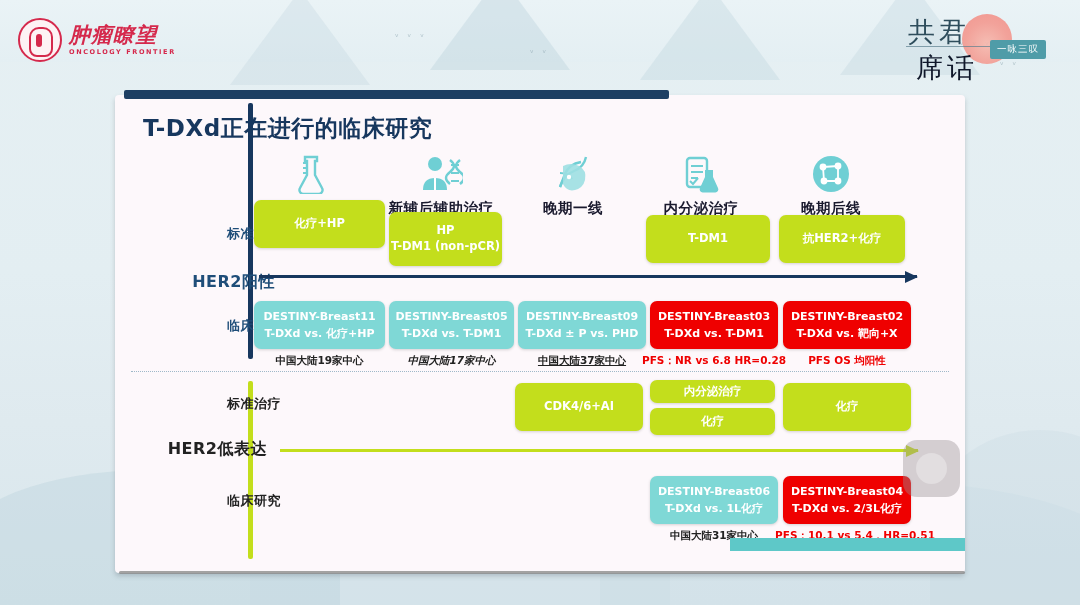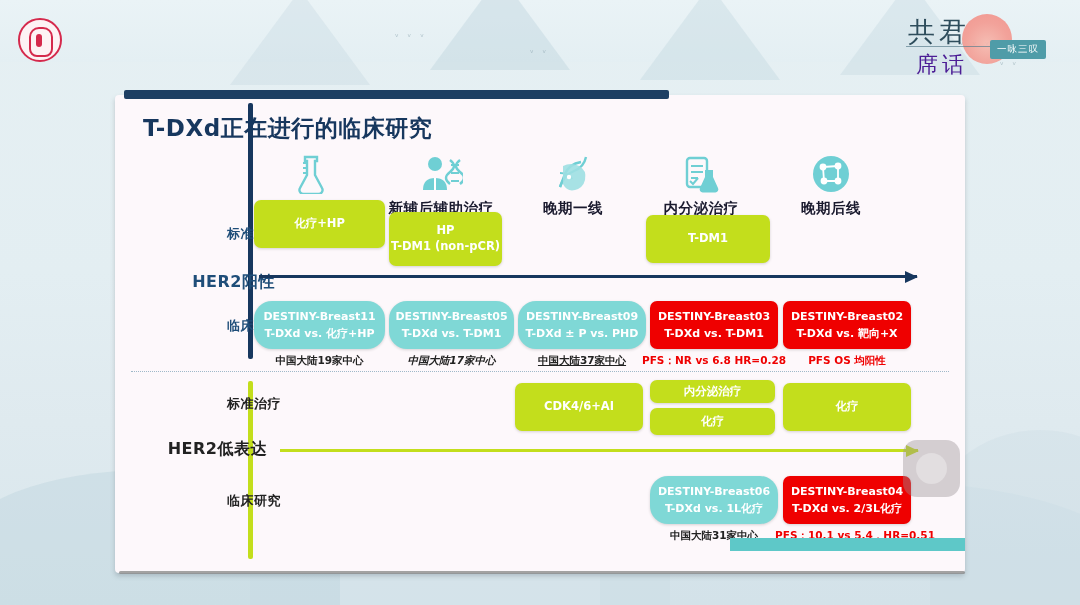--- a/index.html
+++ b/index.html
@@ -20,21 +20,21 @@
   .brand-seal{width:40px;height:40px;border-radius:50%;border:2px solid #d5294c;position:relative;background:#fdf2f4;}
   .brand-seal:before{content:"";position:absolute;left:9px;top:7px;width:20px;height:26px;border:2px solid #d5294c;border-radius:10px 10px 8px 8px;}
   .brand-seal:after{content:"";position:absolute;left:16px;top:14px;width:6px;height:13px;background:#d5294c;border-radius:3px;}
   .brand-text{display:flex;flex-direction:column;line-height:1;}
   .brand-cn{font-size:21px;font-weight:bold;color:#d5294c;font-style:italic;letter-spacing:1px;}
   .brand-en{font-size:6.5px;font-weight:bold;color:#d5294c;letter-spacing:1.6px;margin-top:3px;}
   .showtitle{position:absolute;right:58px;top:8px;width:120px;height:72px;}
   .sun{position:absolute;right:10px;top:6px;width:50px;height:50px;border-radius:50%;
        background:radial-gradient(circle at 50% 60%,#f8b4a8 0%,#f4948a 55%,#f3867e 100%);opacity:.85;}
   .showtitle .l1{position:absolute;left:6px;top:6px;font-size:27px;color:#2e4d5c;letter-spacing:4px;font-family:"DejaVu Serif","Liberation Serif",serif;}
-  .showtitle .l2{position:absolute;left:14px;top:42px;font-size:22px;color:#4c1d95;letter-spacing:4px;font-family:"DejaVu Serif","Liberation Serif",serif;}
+  .showtitle .l2{position:absolute;left:14px;top:42px;font-size:27px;color:#0f172a;letter-spacing:4px;font-family:"DejaVu Serif","Liberation Serif",serif;}
   .showtitle .ul{position:absolute;left:4px;top:38px;width:106px;height:1px;background:#5d7f8e;opacity:.7;}
   .badge{position:absolute;right:-24px;top:32px;background:#4f9ca8;color:#fff;font-size:9.5px;
          padding:3px 7px;border-radius:2px;letter-spacing:1px;}
   
   .card{position:absolute;left:115px;top:95px;width:850px;height:478px;
         background:#fdf8fb;border-radius:4px;box-shadow:0 3px 5px rgba(80,90,100,.28);}
   .card-topbar{position:absolute;left:9px;top:-5px;width:545px;height:9px;background:#1d3f63;border-radius:2px;}
   .card-shadowline{position:absolute;left:119px;top:571px;width:846px;height:3px;background:#8c8c8c;opacity:.8;border-radius:2px;}
   .slide-title{position:absolute;left:28px;top:18px;font-size:23px;font-weight:bold;color:#17375e;letter-spacing:.5px;}
   
@@ -42,21 +42,21 @@
   .col-icon{height:44px;display:flex;align-items:flex-end;justify-content:center;}
   .col-label{font-size:14.5px;font-weight:bold;color:#1a1a2e;margin-top:5px;letter-spacing:.5px;}
   
   .rlabel{position:absolute;width:108px;text-align:right;font-size:13px;font-weight:bold;color:#1f4e79;letter-spacing:.5px;margin-left:40px;}
   .rlabel.big{font-size:16px;}
   .rlabel.dark{color:#222;}
   
   .box{position:absolute;border-radius:7px;display:flex;flex-direction:column;align-items:center;
        justify-content:center;text-align:center;box-shadow:0 1px 3px rgba(0,0,0,.16);}
   .box.green{background:#c3de1c;color:#ffffff;font-weight:bold;font-size:11.5px;line-height:1.35;}
-  .box.teal{background:#7fd8d6;color:#ffffff;font-weight:bold;font-size:11px;line-height:1.55;border-radius:18px;}
+  .box.teal{background:#7fd8d6;color:#ffffff;font-weight:bold;font-size:11px;line-height:1.55;}
   .box.red{background:#ef0000;color:#ffffff;font-weight:bold;font-size:11px;line-height:1.55;}
   .note{position:absolute;text-align:center;font-size:10.5px;font-weight:bold;color:#222;white-space:nowrap;}
   .note.red{color:#ef0000;}
   
   .arrow{position:absolute;height:3px;}
   .arrow.navy{background:#17375e;}
   .arrow.green{background:#c3de1c;}
   .arrow:after{content:"";position:absolute;right:-1px;top:-4.5px;width:0;height:0;
                border-top:6px solid transparent;border-bottom:6px solid transparent;}
   .arrow.navy:after{border-left:13px solid #17375e;}
@@ -84,20 +84,24 @@
   <div class="mtn t1" style="left:640px;top:-15px;opacity:.6;"></div>
   <div class="mtn t1" style="left:840px;top:-20px;opacity:.55;"></div>
   <div class="birdline" style="left:395px;top:32px;">ᵛ ᵛ ᵛ</div>
   <div class="birdline" style="left:530px;top:48px;">ᵛ ᵛ</div>
   <div class="birdline" style="left:960px;top:40px;">ᵛ ᵛ ᵛ</div>
   <div class="birdline" style="left:1000px;top:60px;">ᵛ ᵛ</div>
 </div>
 
 <div class="brand">
   <div class="brand-seal"></div>
+  <div class="brand-text">
+    <span class="brand-cn">肿瘤瞭望</span>
+    <span class="brand-en">ONCOLOGY FRONTIER</span>
+  </div>
 </div>
 
 <div class="showtitle">
   <div class="sun"></div>
   <div class="l1">共君</div>
   <div class="ul"></div>
   <div class="l2">席话</div>
   <div class="badge">一咏三叹</div>
 </div>
 
@@ -177,20 +181,23 @@
   <div class="box green" style="left:139px;top:105px;width:131px;height:48px;">
     <span>化疗+HP</span>
   </div>
   <div class="box green" style="left:274px;top:117px;width:113px;height:54px;">
     <span>HP</span>
     <span>T-DM1 (non-pCR)</span>
   </div>
   <div class="box green" style="left:531px;top:120px;width:124px;height:48px;">
     <span>T-DM1</span>
   </div>
+  <div class="box green" style="left:664px;top:120px;width:126px;height:48px;">
+    <span>抗HER2+化疗</span>
+  </div>
 
   <div class="arrow navy" style="left:144px;top:180px;width:658px;"></div>
 
   <div class="box teal" style="left:139px;top:206px;width:131px;height:48px;">
     <span>DESTINY-Breast11</span>
     <span>T-DXd vs. 化疗+HP</span>
   </div>
   <div class="note" style="left:139px;top:259px;width:131px;">中国大陆19家中心</div>
 
   <div class="box teal" style="left:274px;top:206px;width:125px;height:48px;">

